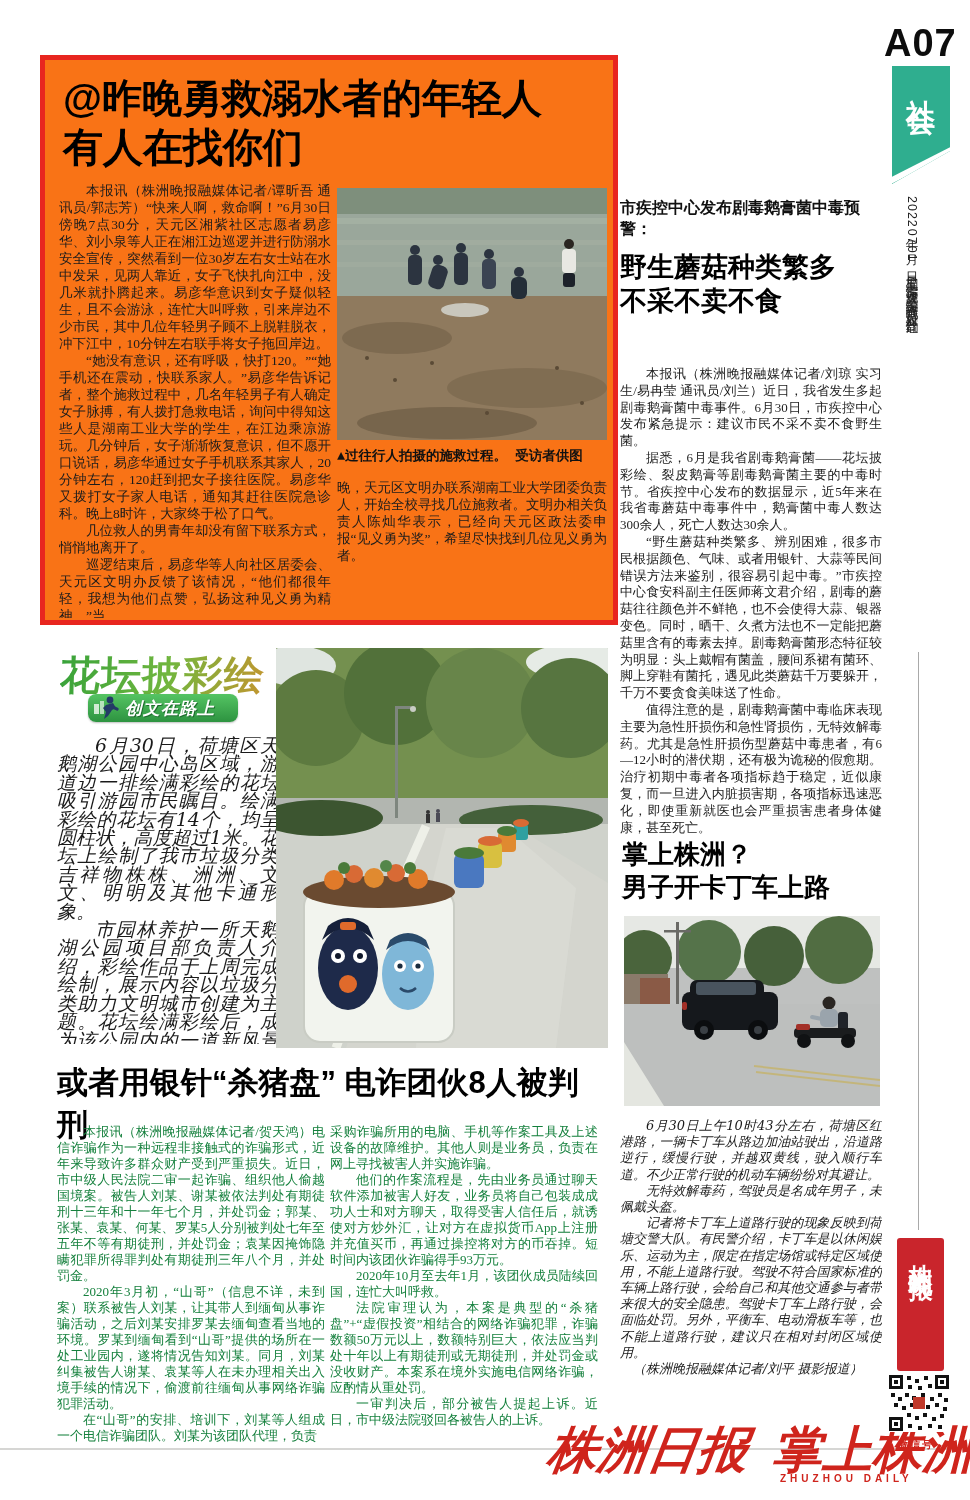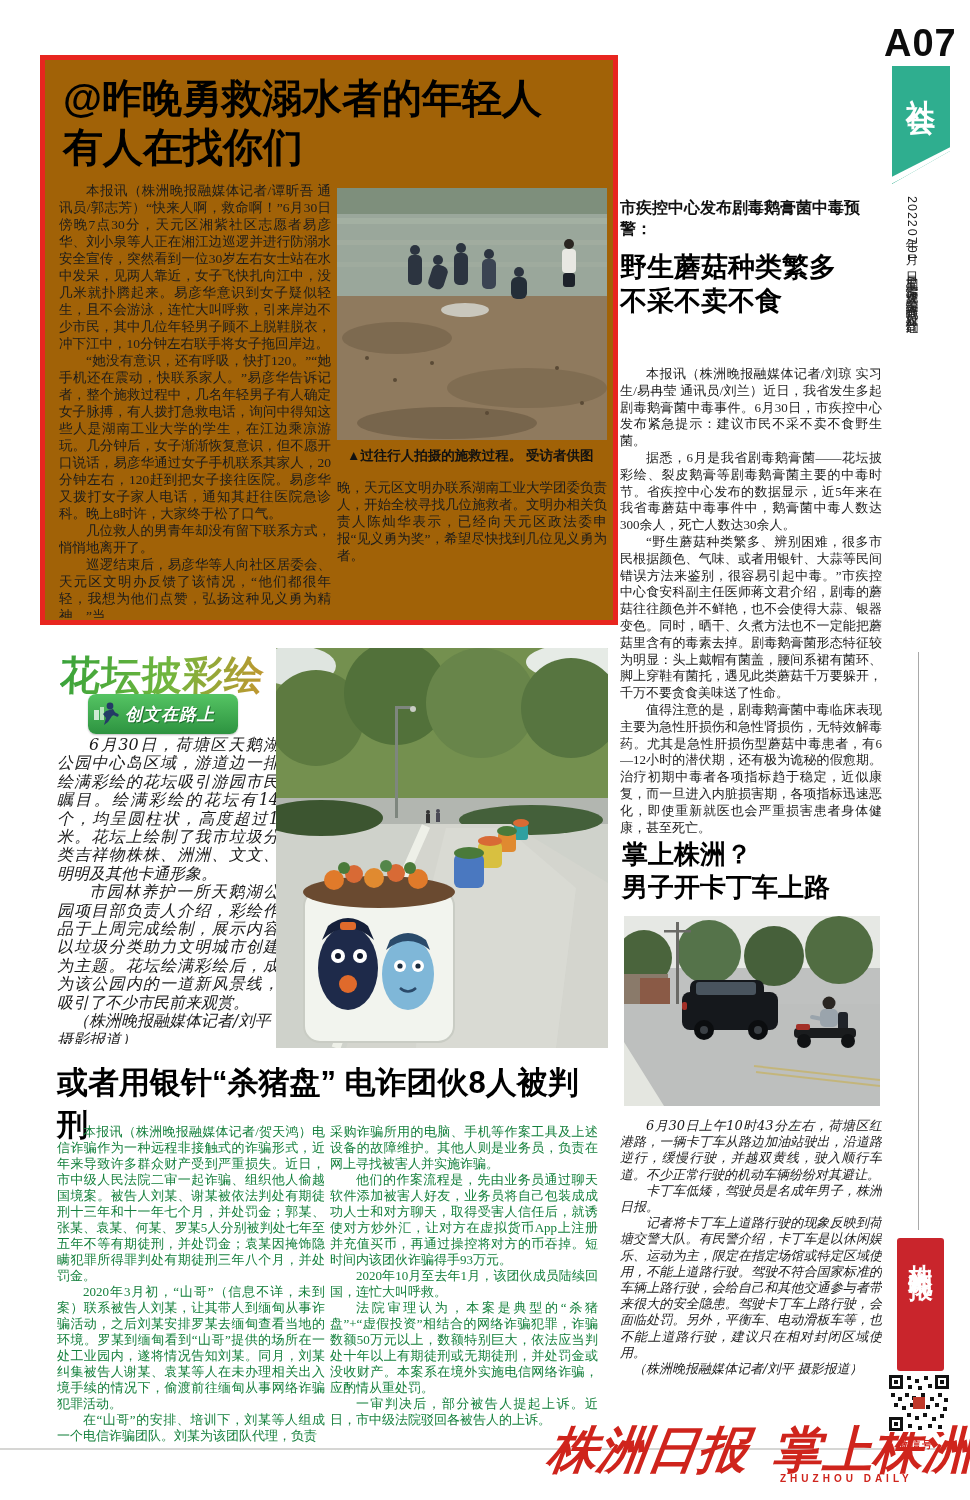--- a/index.html
+++ b/index.html
@@ -5,58 +5,58 @@
   * { margin:0; padding:0; box-sizing:border-box; }
   html,body { background:#ffffff; }
   .page {
     position:relative; width:970px; height:1500px; margin:0 auto;
     background:#ffffff; overflow:hidden;
     font-family:"Liberation Sans", sans-serif; color:#1a1a1a;
   }
   
   .red-box {
     position:absolute; left:40px; top:55px; width:578px; height:570px;
-    border:5px solid #e8261f; background:#a16207;
+    border:5px solid #e8261f; background:#f97316;
   }
   .headline { position:absolute; left:18px; top:14px; width:540px;
     font-family:"Liberation Sans", sans-serif; font-weight:900;
     font-size:40px; line-height:1.23; color:#000; letter-spacing:0; }
   .body-serif p { text-indent:2em; text-align:justify; margin:0;
     font-family:"Liberation Serif", serif; color:#1c1c1c; }
   .rescue-col1 { position:absolute; left:14px; top:122px; width:272px; height:436px;
     overflow:hidden; font-size:13.5px; line-height:17px; }
   .rescue-col1 p { font-size:13.5px; line-height:17px; }
   .rescue-col2 { position:absolute; left:292px; top:128px; width:270px; height:430px; overflow:hidden; }
   .photo-frame { display:block; }
-  .photo-caption { margin-top:7px; font-family:Liberation Sans, sans-serif;
-    font-weight:700; font-size:13.5px; color:#111;margin-left:10px; }
+  .photo-caption { margin-top:7px; font-family:Liberation Mono, monospace;
+    font-weight:700; font-size:13.5px; color:#111; }
   .rescue-col2 p.cont { text-indent:0; margin-top:14px; font-size:13.5px; line-height:17px; }
   
   .mushroom { position:absolute; left:620px; top:198px; width:262px; }
   .kicker { font-weight:700; font-size:16px; color:#111; margin-bottom:10px; }
   .mush-title { font-weight:900; font-size:27px; line-height:34px; color:#000; }
   .mush-body { margin-top:48px; height:478px; overflow:hidden; }
   .mush-body p { font-size:13px; line-height:16.8px; }
   
   .flower-title {
     position:absolute; left:60px; top:648px; width:240px;
     font-weight:900; font-size:40px; letter-spacing:1px;
     background:linear-gradient(100deg,#36a23a 0%, #71b63e 45%, #e08a2a 100%);
     -webkit-background-clip:text; background-clip:text;
     color:#3aa13a; -webkit-text-fill-color:transparent;
     text-shadow:none; transform:skewX(-2deg);
     font-family:"Liberation Sans", sans-serif;
   }
-  .cw-badge { position:absolute; left:88px; top:694px; width:150px; height:40px;
+  .cw-badge { position:absolute; left:88px; top:694px; width:150px; height:28px;
     background:linear-gradient(180deg,#55c463,#2d9340); border-radius:8px;
     display:flex; align-items:center; box-shadow:0 1px 2px rgba(0,0,0,.25); }
   .cw-badge .txt { color:#fff; font-weight:700; font-style:italic; font-size:17px;
     letter-spacing:1px; text-shadow:1px 1px 0 #1d6b2d; margin-left:3px; }
   .flower-body { position:absolute; left:57px; top:736px; width:222px; height:308px; overflow:hidden; }
-  .flower-body p { font-size:16px; line-height:18.4px; font-style:italic;
+  .flower-body p { font-size:19px; line-height:18.4px; font-style:italic;
     font-family:"DejaVu Serif", serif; }
   .flower-photo { position:absolute; left:276px; top:648px; }
   
   .scam-title { position:absolute; left:57px; top:1062px; width:545px;
     font-weight:900; font-size:31px; color:#000; }
   .scam-col { position:absolute; top:1124px; width:268px; height:336px; overflow:hidden; }
   .scam-col p { font-size:13px; line-height:16px; color:#15803d; }
   .scam-c1 { left:57px; }
   .scam-c2 { left:330px; }
   
@@ -304,21 +304,21 @@
       <rect x="186" y="100" width="14" height="4" rx="2" fill="#9aa4ac" transform="rotate(12 193 102)"></rect>
       <rect x="214" y="96" width="10" height="20" rx="3" fill="#20242a"></rect>
       <rect x="170" y="112" width="62" height="10" rx="4" fill="#1a1c1e"></rect>
       <rect x="172" y="108" width="14" height="6" rx="2" fill="#a33028"></rect>
       <circle cx="180" cy="125" r="7" fill="#101214"></circle>
       <circle cx="224" cy="125" r="7" fill="#101214"></circle>
     </g>
   </svg>
   <div class="kart-body">
     <p style="text-indent:2em;text-align:justify;">6月30日上午10时43分左右，荷塘区红港路，一辆卡丁车从路边加油站驶出，沿道路逆行，缓慢行驶，并越双黄线，驶入顺行车道。不少正常行驶的机动车辆纷纷对其避让。</p>
-    <p style="text-indent:2em;text-align:justify;">卡丁车低矮，驾驶员是名成年男子，株洲日报。</p>
+    <p style="text-indent:2em;text-align:justify;">无特效解毒药，驾驶员是名成年男子，未佩戴头盔。</p>
     <p style="text-indent:2em;text-align:justify;">记者将卡丁车上道路行驶的现象反映到荷塘交警大队。有民警介绍，卡丁车是以休闲娱乐、运动为主，限定在指定场馆或特定区域使用，不能上道路行驶。驾驶不符合国家标准的车辆上路行驶，会给自己和其他交通参与者带来很大的安全隐患。驾驶卡丁车上路行驶，会面临处罚。另外，平衡车、电动滑板车等，也不能上道路行驶，建议只在相对封闭区域使用。</p>
     <p class="credit">（株洲晚报融媒体记者/刘平 摄影报道）</p>
   </div>
 
   <div class="page-num">A07</div>
   <div class="ribbon">
     <div class="sec">社会</div>
     <div class="slash"></div>
   </div>
   <div class="edition">2022年07月01日 星期五 责编/沈勇跃 美编/陈春艳 校对/曹韵红</div>

